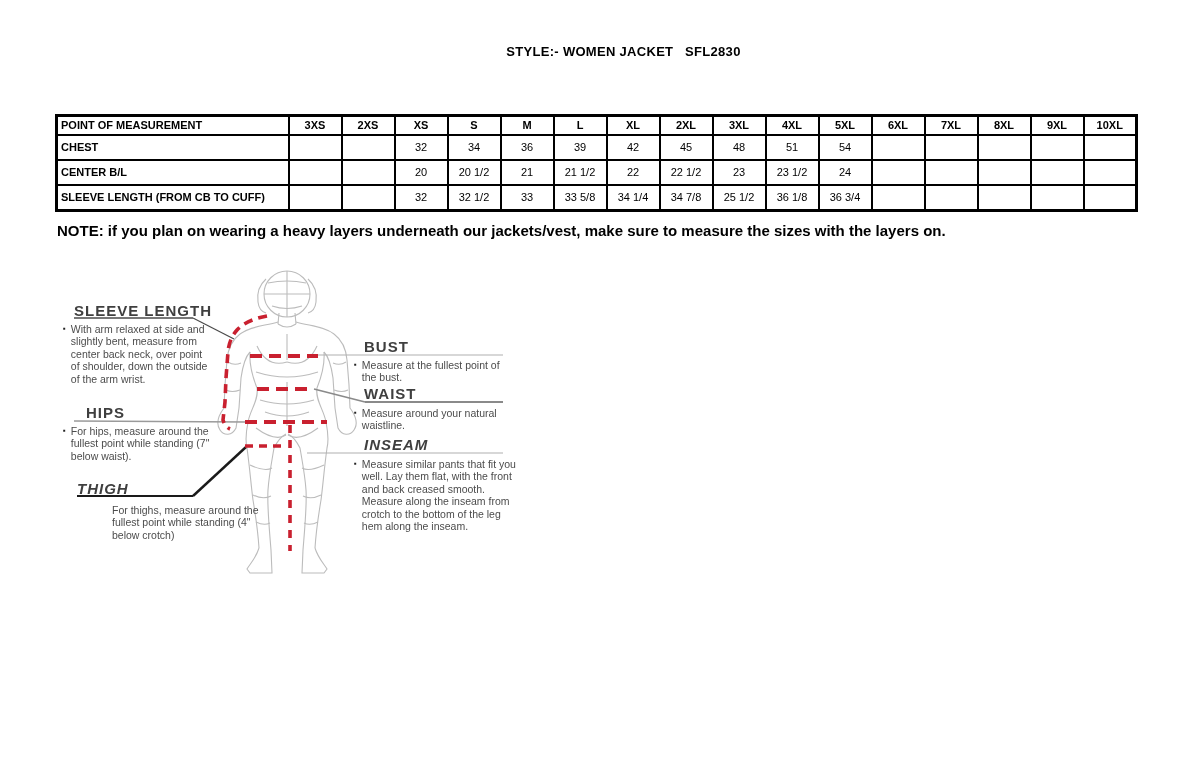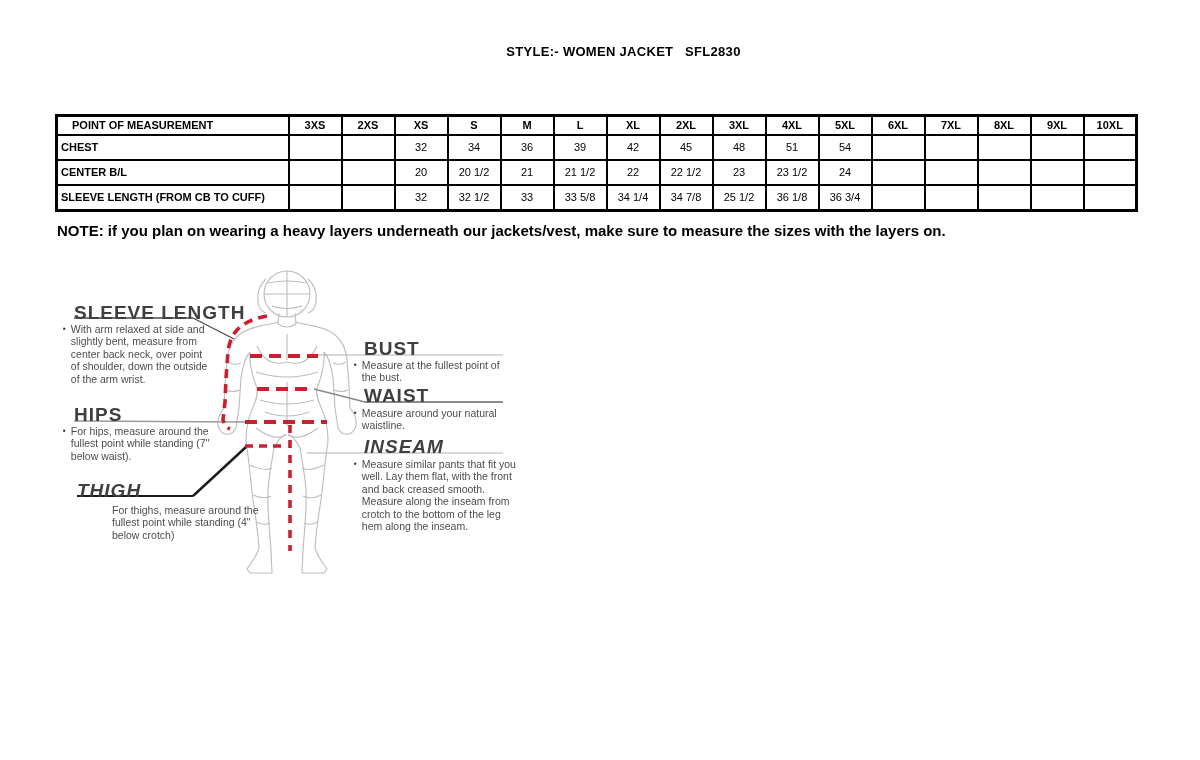--- a/index.html
+++ b/index.html
@@ -17,37 +17,37 @@
     position:absolute;left:55px;top:114px;
     border-collapse:collapse;table-layout:fixed;
     border:3px solid #000;
   }
   table.size-chart th,table.size-chart td{
     border:2px solid #000;
     font-size:11px;line-height:1;
     padding:0 2px;overflow:hidden;white-space:nowrap;
   }
   table.size-chart thead th{height:17px;font-weight:bold;text-align:center;}
-  table.size-chart thead th.label-col{text-align:left;padding-left:14px;}
+  table.size-chart thead th.label-col{text-align:left;padding-left:3px;}
   table.size-chart tbody th{
     height:23px;font-weight:bold;text-align:left;padding-left:3px;
   }
   table.size-chart tbody td{height:23px;text-align:center;font-weight:normal;}
   col.label-col{width:232px;}
   col.size-col{width:53px;}
   
   .note-line{
     position:absolute;left:57px;top:222px;width:1100px;
     font-size:15px;font-weight:bold;
   }
   
   .diagram{position:absolute;left:60px;top:250px;width:470px;height:350px;}
   .diagram svg{position:absolute;left:0;top:0;}
   .guide-heading{
-    position:absolute;font-size:19px;font-weight:bold;color:#3f3f3f;
+    position:absolute;font-size:15px;font-weight:bold;color:#3f3f3f;
     letter-spacing:1px;white-space:nowrap;
   }
   .guide-text{
     position:absolute;display:flex;align-items:flex-start;
     font-size:10.5px;line-height:1.18;color:#4c4c4c;
   }
   .guide-text .bullet{
     font-size:8px;color:#222;margin:2px 5px 0 0;flex:0 0 auto;line-height:1;
   }
   .guide-text .txt{flex:1 1 auto;}
@@ -233,21 +233,21 @@
       <path d="M230,175 L230,301" stroke-width="3.6" stroke-dasharray="8,7"></path>
     </g>
   </svg>
 
   <div class="guide-heading" style="left:14px;top:52px;">SLEEVE LENGTH</div>
   <div class="guide-text" style="left:3px;top:73px;width:145px;">
     <span class="bullet">▪</span>
     <span class="txt">With arm relaxed at side and slightly bent, measure from center back neck, over point of shoulder, down the outside of the arm wrist.</span>
   </div>
 
-  <div class="guide-heading" style="left:14px;top:154px;">HIPS</div>
+  <div class="guide-heading" style="left:26px;top:154px;">HIPS</div>
   <div class="guide-text" style="left:3px;top:175px;width:152px;">
     <span class="bullet">▪</span>
     <span class="txt">For hips, measure around the fullest point while standing (7" below waist).</span>
   </div>
 
   <div class="guide-heading" style="left:17px;top:230px;font-style:italic;">THIGH</div>
   <div class="guide-text" style="left:16px;top:254px;width:152px;margin-left:36px;">
     <span class="txt">For thighs, measure around the fullest point while standing (4" below crotch)</span>
   </div>
 

